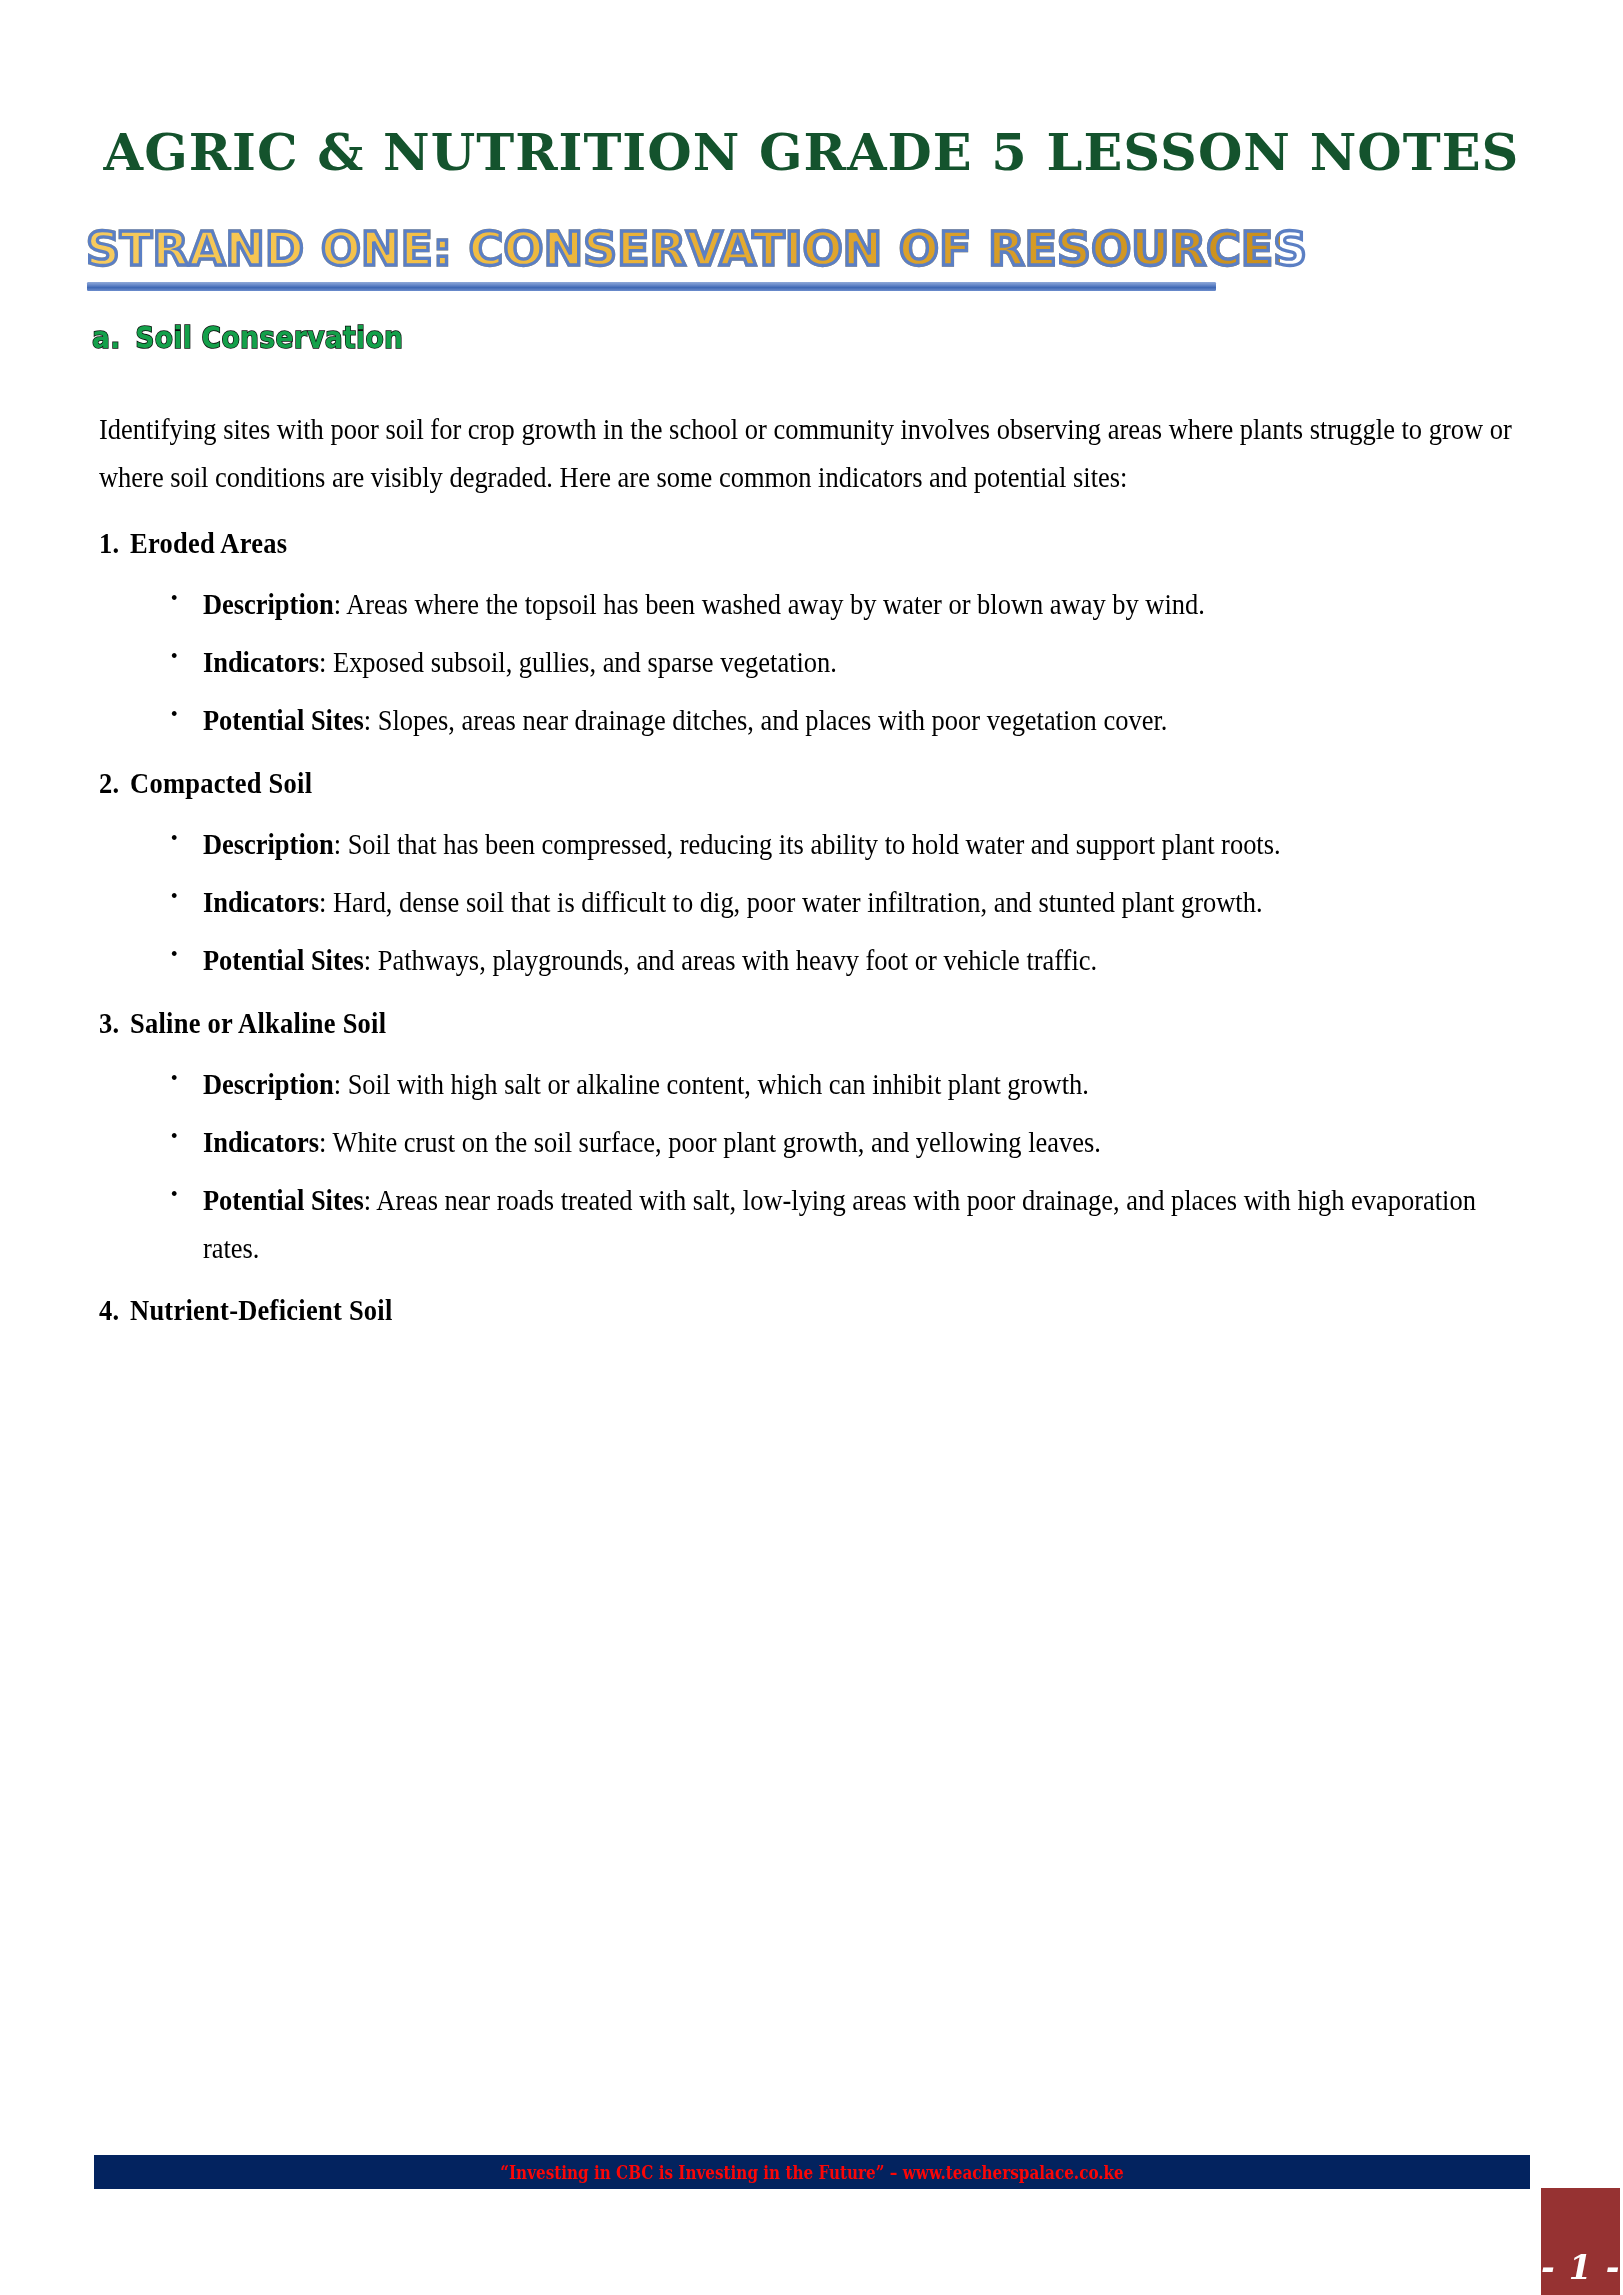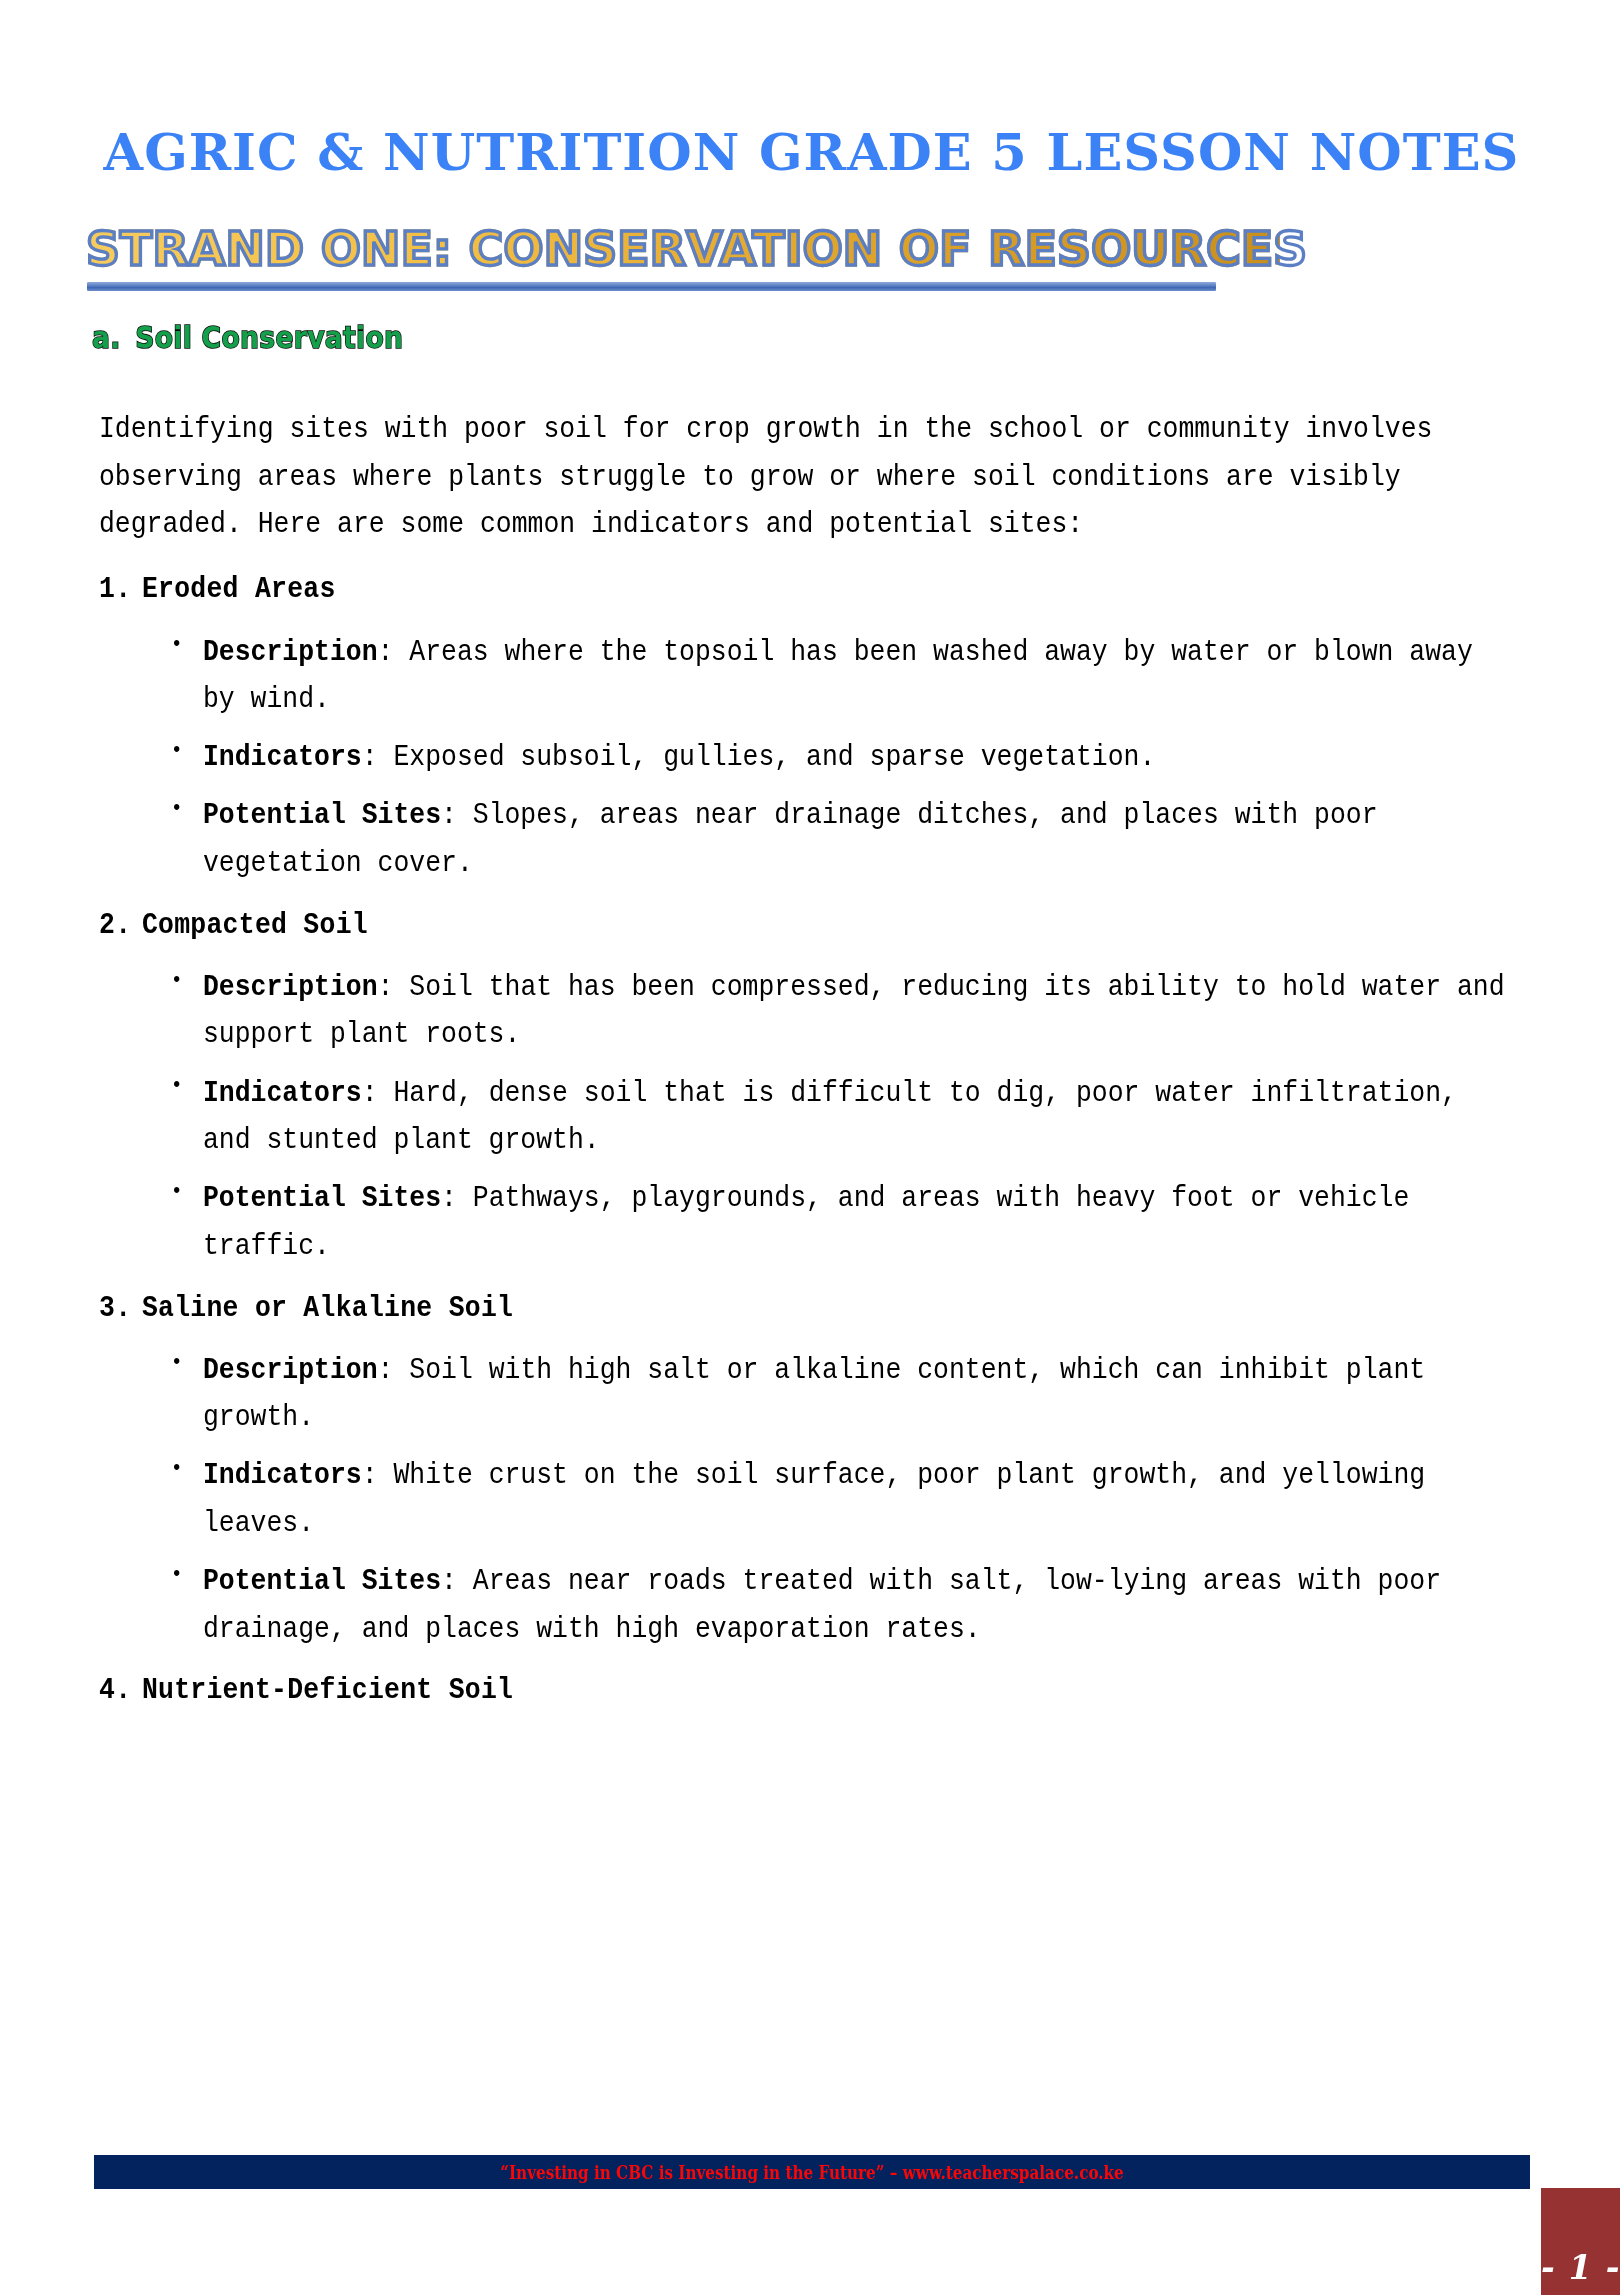--- a/index.html
+++ b/index.html
@@ -25,21 +25,21 @@
   .doc-title {
     position: absolute;
     left: 0;
     top: 92px;
     width: 1623px;
     text-align: center;
     font-family: "DejaVu Serif", "Liberation Serif", serif;
     font-weight: 700;
     font-size: 51px;
     letter-spacing: 1px;
-    color: #3b82f6;
+    color: #14532d;
     line-height: 1.05;
     white-space: nowrap;
   }
 
   
   .strand-wrap {
     position: absolute;
     left: 86px;
     top: 226px;
     width: 1171px;
@@ -89,21 +89,21 @@
     transform-origin: left center;
   }
   .subheading .marker { margin-right: 17px; }
 
   
   .content {
     position: absolute;
     left: 99px;
     top: 406px;
     width: 1423px;
-    font-family: Liberation Mono, monospace;
+    font-family: Liberation Serif, serif;
     font-stretch: condensed;
     color: #000000;
   }
 
   .intro {
     font-size: 29.4px;
     line-height: 1.62;
     margin: 0 0 19.6px 0;
     transform: scaleX(0.9);
     transform-origin: left top;

